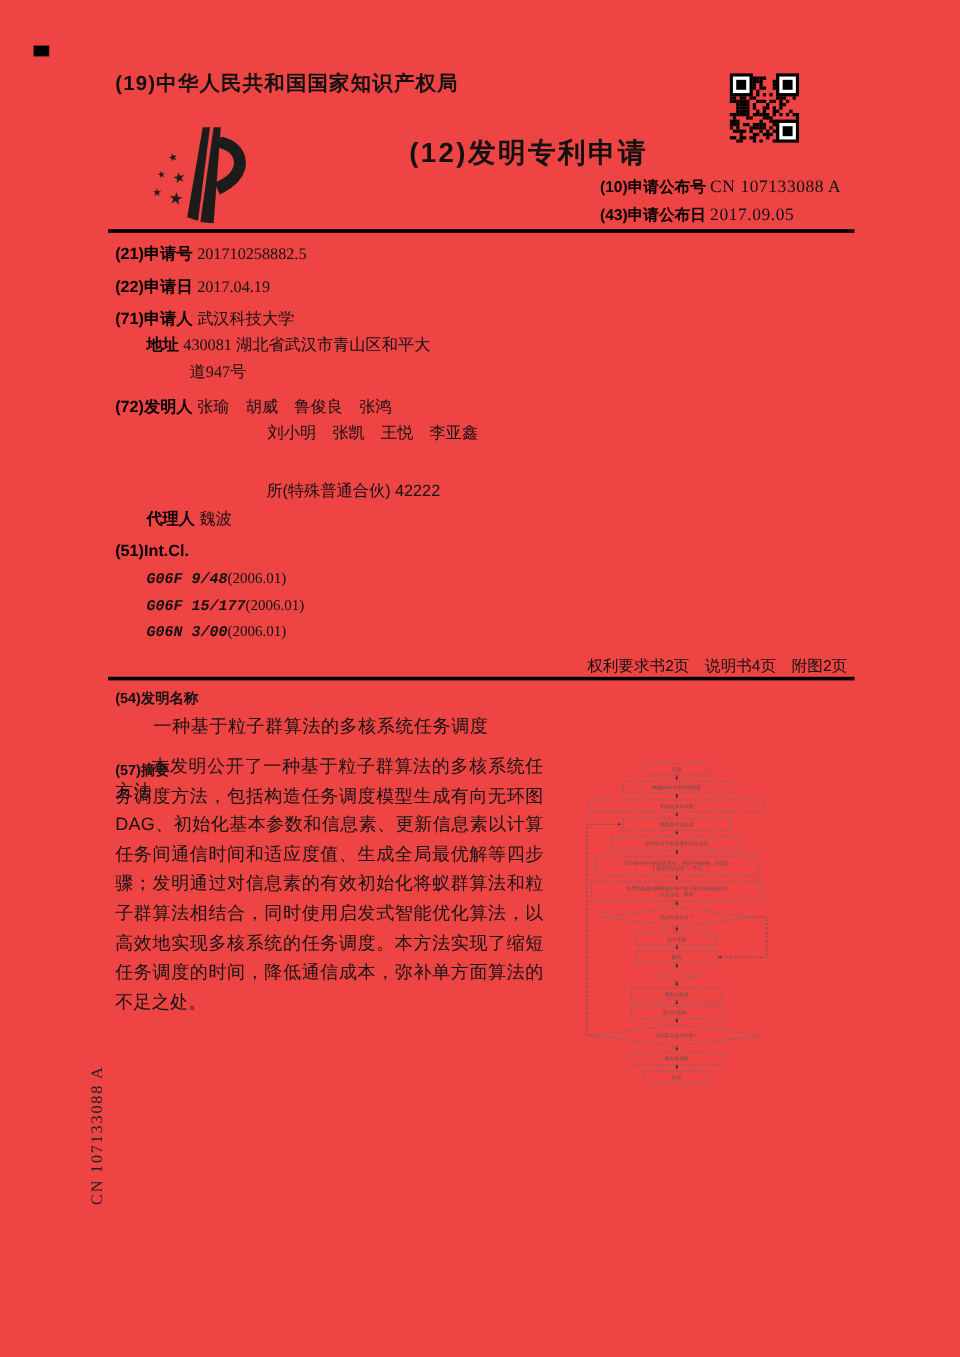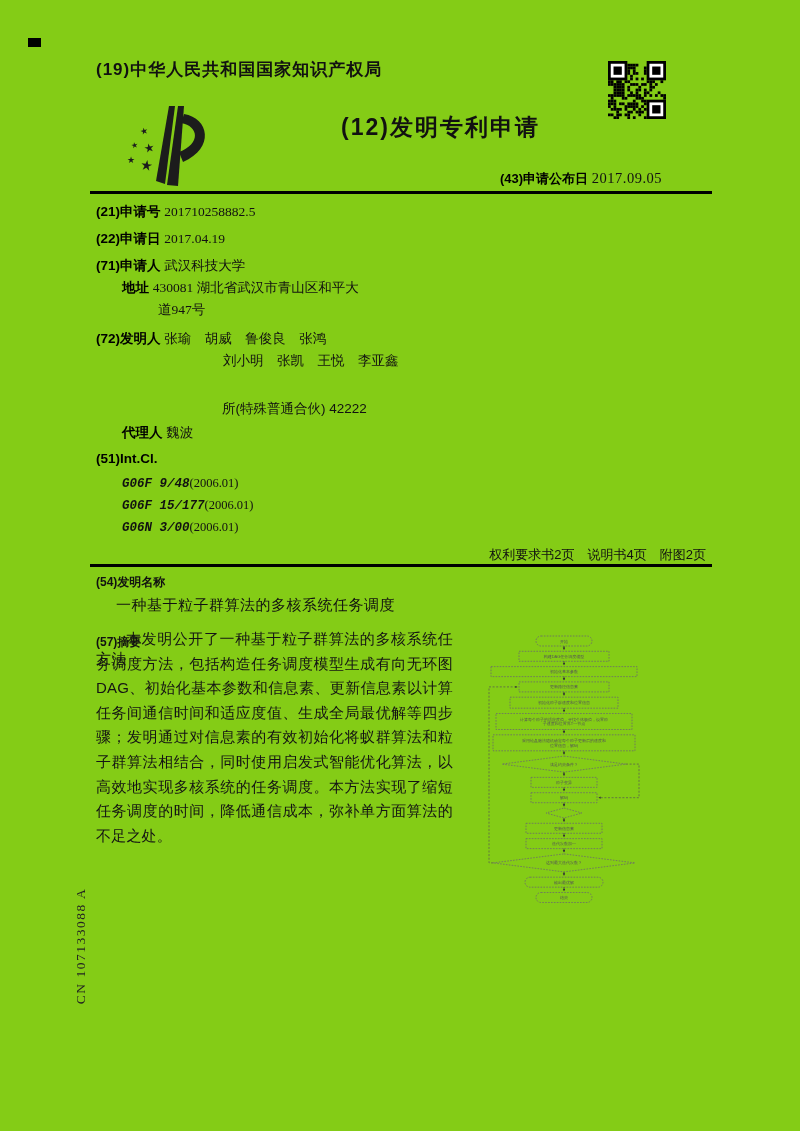--- a/index.html
+++ b/index.html
@@ -1,17 +1,17 @@
 <!DOCTYPE html>
 <html><head>
 <meta charset="utf-8">
 <style>
   html,body{margin:0;padding:0;background:#888;}
   .page{
-    position:relative;width:800px;height:1131px;margin:0 auto;background:#84cc16;
+    position:relative;width:800px;height:1131px;margin:0 auto;background:#ef4444;
     font-family:"Liberation Sans",sans-serif;color:#111;overflow:hidden;
     box-shadow:0 0 0 1px #999;
   }
   .abs{position:absolute;}
   .lbl{font-weight:700;color:#000;}
   .serif{font-family:"Liberation Serif",serif;}
   .mark{background:#000;}
   .hr{background:#000;}
   .office{font-size:17px;font-weight:700;letter-spacing:1px;}
   .doctype{font-size:23px;font-weight:700;letter-spacing:2px;margin-left:44px;}
@@ -211,20 +211,24 @@
         <rect x="5.523809523809524" y="5.523809523809524" width="8.285714285714285" height="8.285714285714285" fill="#000"></rect>
         <rect x="38.666666666666664" y="0" width="19.333333333333332" height="19.333333333333332" fill="#000"></rect>
         <rect x="41.42857142857142" y="2.761904761904762" width="13.80952380952381" height="13.80952380952381" fill="#fff"></rect>
         <rect x="44.19047619047619" y="5.523809523809524" width="8.285714285714285" height="8.285714285714285" fill="#000"></rect>
         <rect x="38.666666666666664" y="38.666666666666664" width="19.333333333333332" height="19.333333333333332" fill="#000"></rect>
         <rect x="41.42857142857142" y="41.42857142857142" width="13.80952380952381" height="13.80952380952381" fill="#fff"></rect>
         <rect x="44.19047619047619" y="44.19047619047619" width="8.285714285714285" height="8.285714285714285" fill="#000"></rect>
       </svg>
   </div>
 
+  <div class="abs pubrow" style="left:500px;top:147px;">
+    <span class="lbl">(10)申请公布号</span>
+    <span class="val">CN 107133088 A</span>
+  </div>
   <div class="abs pubrow" style="left:500px;top:170px;">
     <span class="lbl">(43)申请公布日</span>
     <span class="val">2017.09.05</span>
   </div>
 
   <div class="abs hr" style="left:90px;top:191px;width:622px;height:2.5px;"></div>
 
   <div class="abs frow" style="left:96px;top:203px;text-align:right;">
     <span class="lbl">(21)申请号</span>
     <span class="val">201710258882.5</span>
@@ -268,21 +272,21 @@
   </div>
   <div class="abs" style="left:122px;top:517px;">
     <span class="intcl-code">G06N 3/00</span><span class="intcl-ver">(2006.01)</span>
   </div>
 
   <div class="abs pages" style="left:440px;top:546px;width:266px;text-align:right;">权利要求书2页　说明书4页　附图2页</div>
 
   <div class="abs hr" style="left:90px;top:564px;width:622px;height:2.5px;"></div>
 
   <div class="abs sect-lbl" style="left:96px;top:574px;">(54)发明名称</div>
-  <div class="abs titleline" style="left:116px;top:596px;">一种基于粒子群算法的多核系统任务调度</div>
+  <div class="abs titleline" style="left:128px;top:596px;">一种基于粒子群算法的多核系统任务调度</div>
   <div class="abs titleline" style="left:96px;top:650px;">方法</div>
   <div class="abs sect-lbl" style="left:96px;top:634px;">(57)摘要</div>
   <div class="abs abstract" style="left:96px;top:627px;">本发明公开了一种基于粒子群算法的多核系统任务调度方法，包括构造任务调度模型生成有向无环图DAG、初始化基本参数和信息素、更新信息素以计算任务间通信时间和适应度值、生成全局最优解等四步骤；发明通过对信息素的有效初始化将蚁群算法和粒子群算法相结合，同时使用启发式智能优化算法，以高效地实现多核系统的任务调度。本方法实现了缩短任务调度的时间，降低通信成本，弥补单方面算法的不足之处。</div>
 
   <div class="abs" style="left:486px;top:631px;width:156px;height:292px;">
     <svg id="flow-svg" width="156" height="292" viewBox="0 0 156 292">
         <defs>
           <marker id="ah" markerWidth="5" markerHeight="5" refX="2.4" refY="1.6" orient="auto">
             <polygon points="0,0 3.2,1.6 0,3.2" fill="#333"></polygon>
           </marker>

